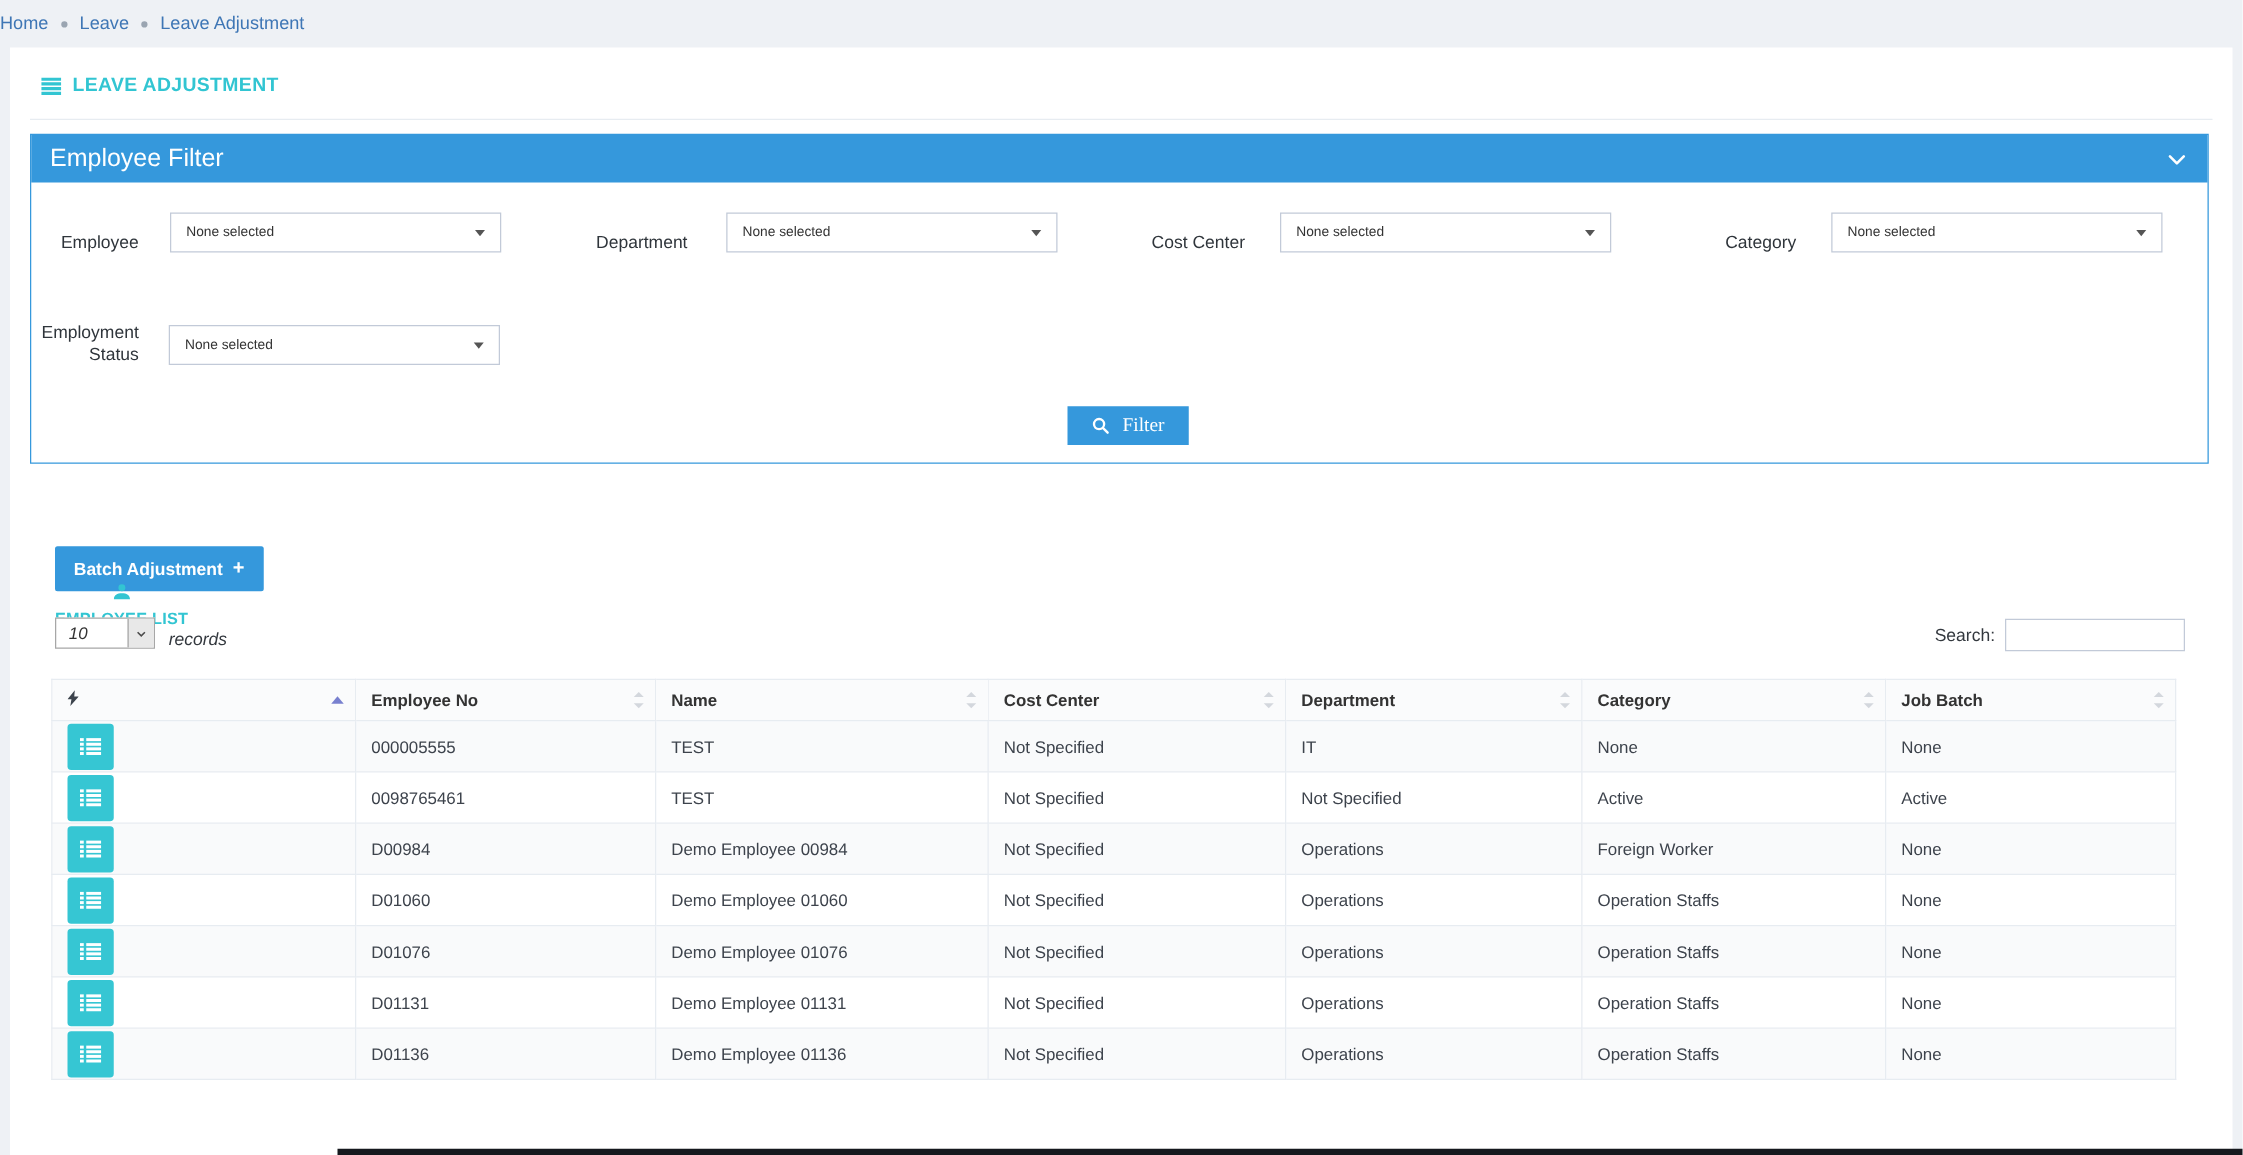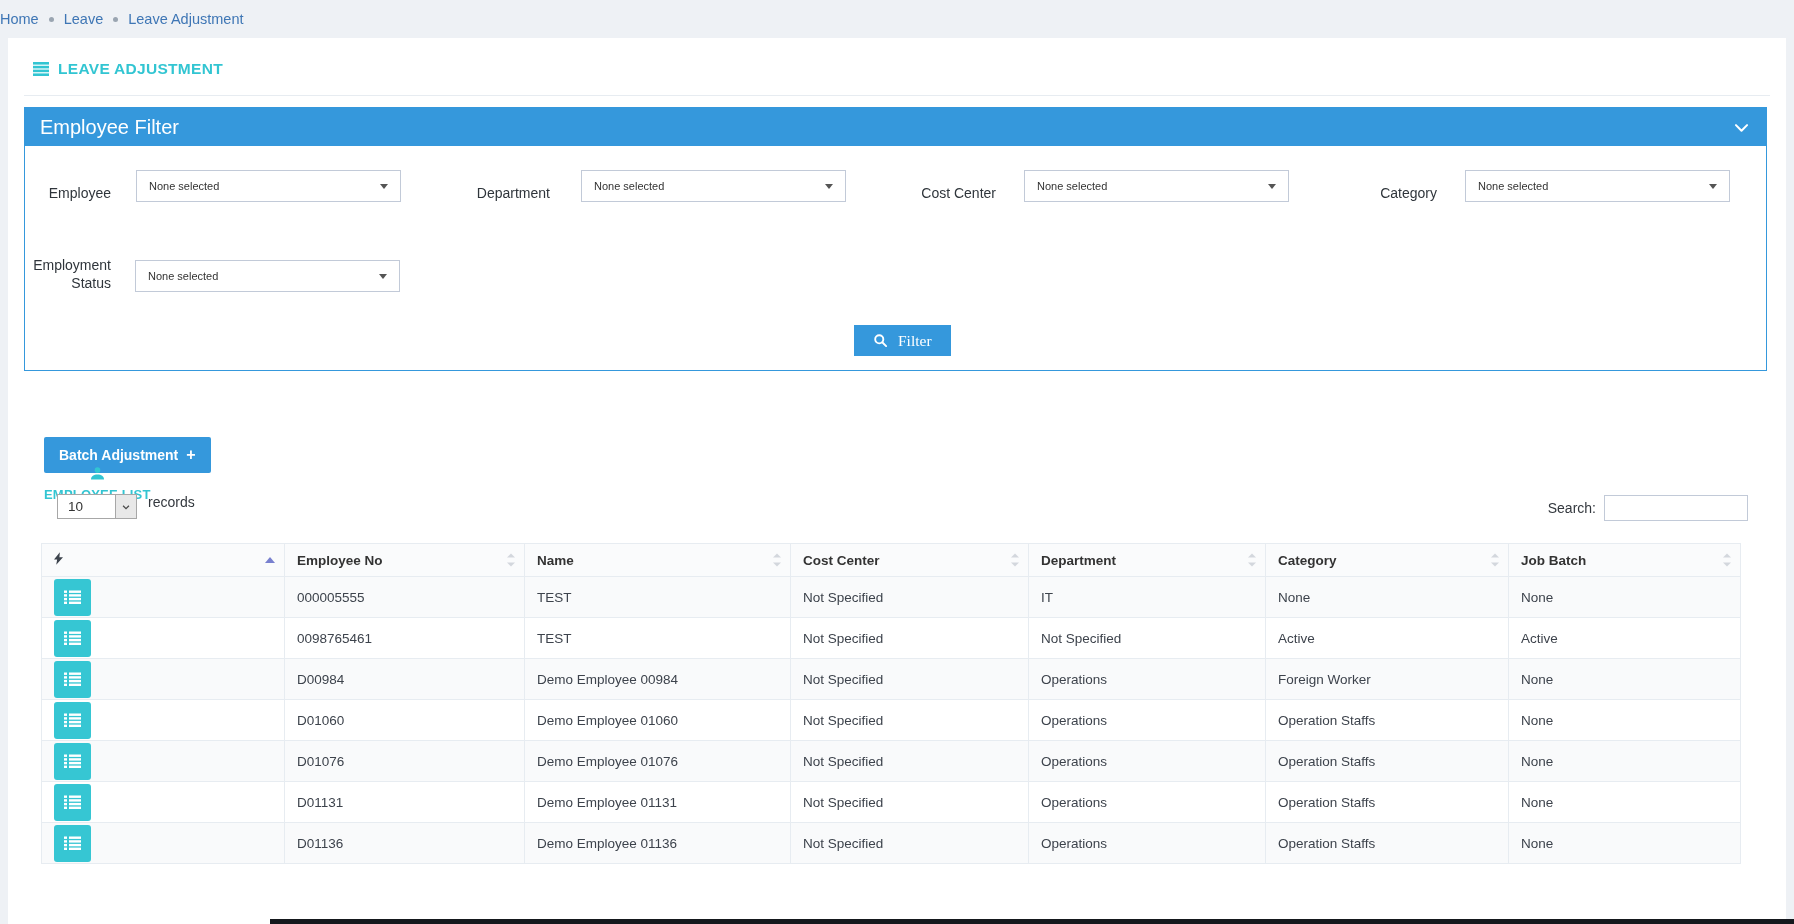--- a/index.html
+++ b/index.html
@@ -42,21 +42,21 @@
                 font-family:"Liberation Serif","DejaVu Serif",serif; font-size:15.5px; }
 
   .batch-btn { position:absolute; left:36px; top:375px; height:36px; padding:16px 15px; background:#3598dc; color:#fff;
                border:none; border-radius:2px; font-size:14px; font-weight:bold; display:flex; align-items:center; gap:8px;
                cursor:pointer; font-family:inherit;margin-top:24px; }
   .batch-btn .plus { font-size:16px; font-weight:bold; }
 
   .list-heading { position:absolute; left:36px; top:429px; display:flex; align-items:center; gap:7px;
                   color:#32c5d2; font-weight:bold; font-size:13px; letter-spacing:.2px;flex-direction:column; }
 
-  .length-control { position:absolute; left:49px; top:456px; display:flex; align-items:flex-start; gap:11px; font-size:14px; color:#33383e; }
+  .length-control { position:absolute; left:36px; top:456px; display:flex; align-items:flex-end; gap:11px; font-size:14px; color:#33383e;font-style:italic; }
   .select-box { width:80px; height:25px; border:1px solid #a7a7a7; background:#fff; display:flex; align-items:stretch;
                 font-size:13.5px; color:#333; cursor:pointer; }
   .select-box .val { flex:1; display:flex; align-items:center; padding-left:10px; }
   .select-box .arrow-seg { width:21px; background:#e8e8e8; border-left:1px solid #a7a7a7; display:flex; align-items:center; justify-content:center; }
 
   .search-control { position:absolute; right:38px; top:457px; display:flex; align-items:center; gap:8px; font-size:14px; color:#33383e; }
   .search-control input { width:144px; height:26px; border:1px solid #c2cad8; outline:none; padding:0 7px; font-size:13px; font-family:inherit; }
 
   
   table.emp { position:absolute; left:33px; top:505px; width:1699px; border-collapse:collapse; table-layout:fixed;

